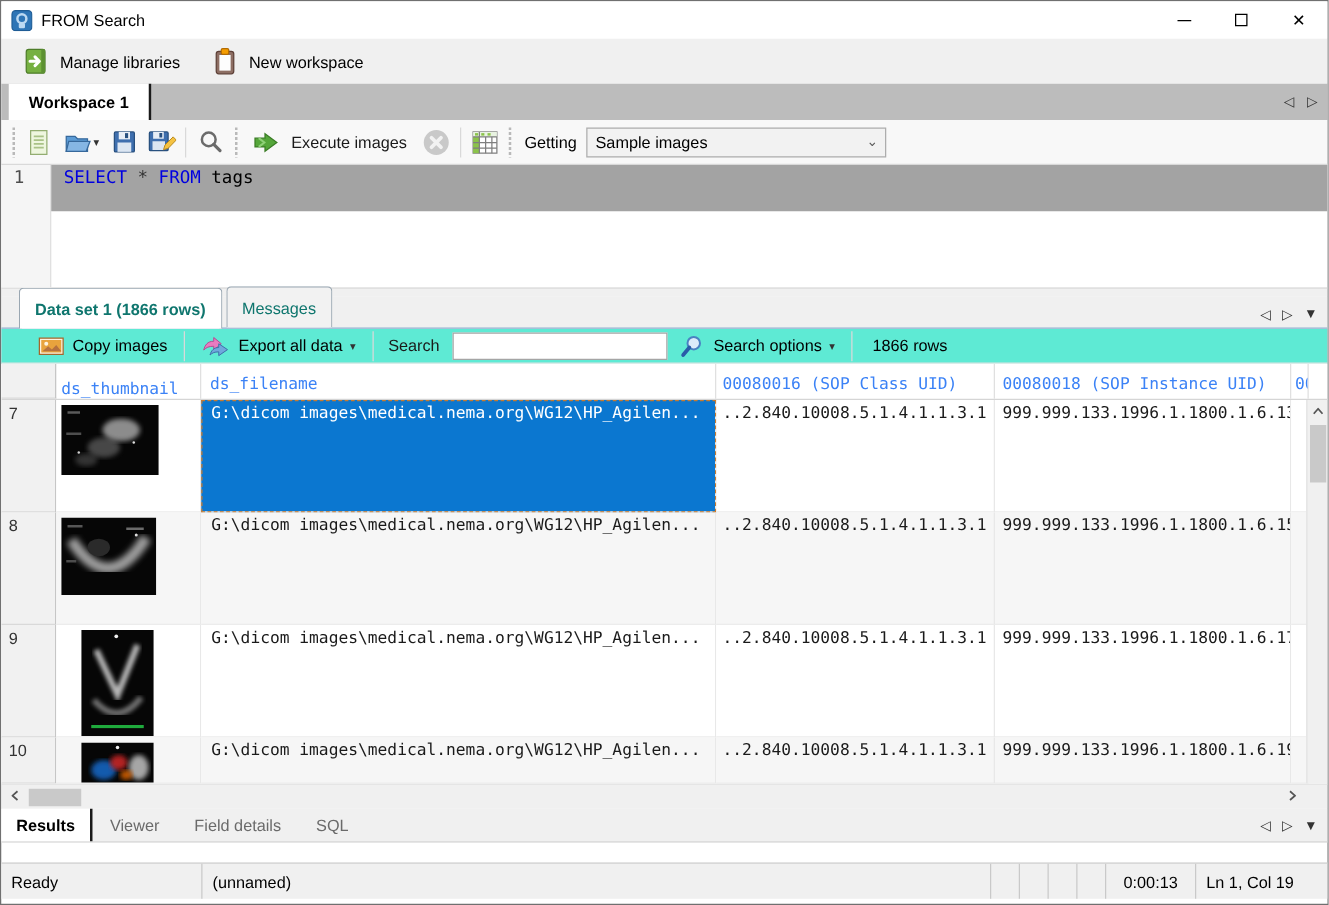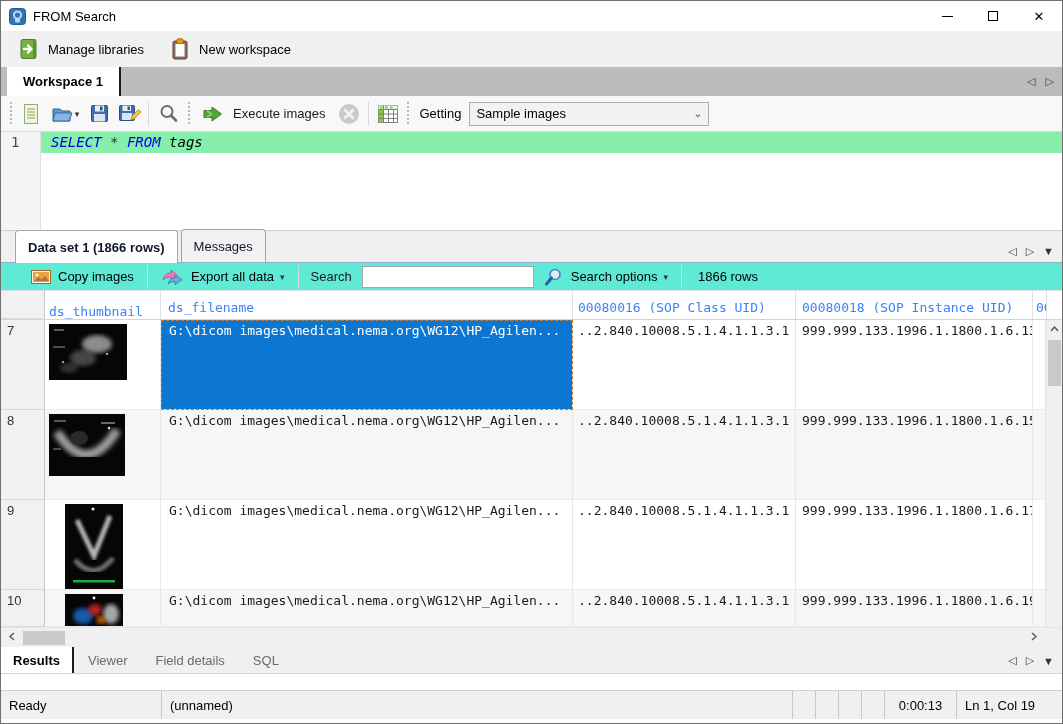--- a/index.html
+++ b/index.html
@@ -43,30 +43,30 @@
   .combo-label { margin:0 8px 0 6px; color:#000; }
   .combo { width:240px; height:24px; background:#f2f2f2; border:1px solid #adadad; display:flex; align-items:center; padding:0 6px; }
   .combo .value { flex:1; color:#000; }
   .combo .chev { color:#555; font-size:11px; }
 
   
   .editor { height:99px; background:#fff; border-bottom:1px solid #d0d0d0; display:flex; flex:0 0 auto; font-family:"DejaVu Sans Mono", monospace; font-size:14px; }
   .gutter { width:40px; background:#f5f5f5; border-right:1px solid #e0e0e0; flex:0 0 auto; }
   .gutter .ln { display:block; text-align:left; padding:2px 0 0 10px; color:#4d4d4d; height:21px; }
   .code { flex:1; }
-  .code .line { height:21px; padding:2px 0 0 10px; background:#86efac; white-space:pre;font-style:italic; }
+  .code .line { height:37px; padding:2px 0 0 10px; background:#a3a3a3; white-space:pre; }
   .tok-kw { color:#0000e0; }
   .tok-op { color:#333; }
   .tok-id { color:#000; }
 
   .splitter-gap { height:6px; background:#f0f0f0; flex:0 0 auto; }
 
   
   .ds-tabs { height:26px; background:#f0f0f0; display:flex; align-items:flex-end; padding-left:14px; position:relative; flex:0 0 auto; border-bottom:1px solid #8fb0cf; }
-  .ds-tab { height:23px; display:flex; align-items:center; padding:16px 12px; border:1px solid #9aa7b2; border-bottom:none; border-radius:4px 4px 0 0; background:#f2f2f2; color:#0f172a; margin-right:3px; position:relative; }
+  .ds-tab { height:23px; display:flex; align-items:center; padding:16px 12px; border:1px solid #9aa7b2; border-bottom:none; border-radius:4px 4px 0 0; background:#f2f2f2; color:#0f766e; margin-right:3px; position:relative; }
   .ds-tab.active { background:#fff; font-weight:bold; height:25px; margin-bottom:-1px; }
   .ds-nav { position:absolute; right:8px; bottom:4px; display:flex; gap:9px; color:#333; font-size:11px; }
 
   
   .toolbar-results { height:28px; background:#5eead4; border-bottom:1px solid #e2e2e2; display:flex; align-items:center; padding-left:20px; flex:0 0 auto; }
   .rbtn { display:flex; align-items:center; gap:6px; padding:0 9px; height:24px; color:#000; }
   .caret { font-size:9px; color:#333; }
   .search-label { margin:0 10px 0 8px; }
   .search-input { width:172px; height:22px; border:1px solid #a5a5a5; background:#fff; padding:0 5px; font-family:"Liberation Sans",sans-serif; font-size:13px; }
   .rowcount { padding:0 12px; color:#000; }

